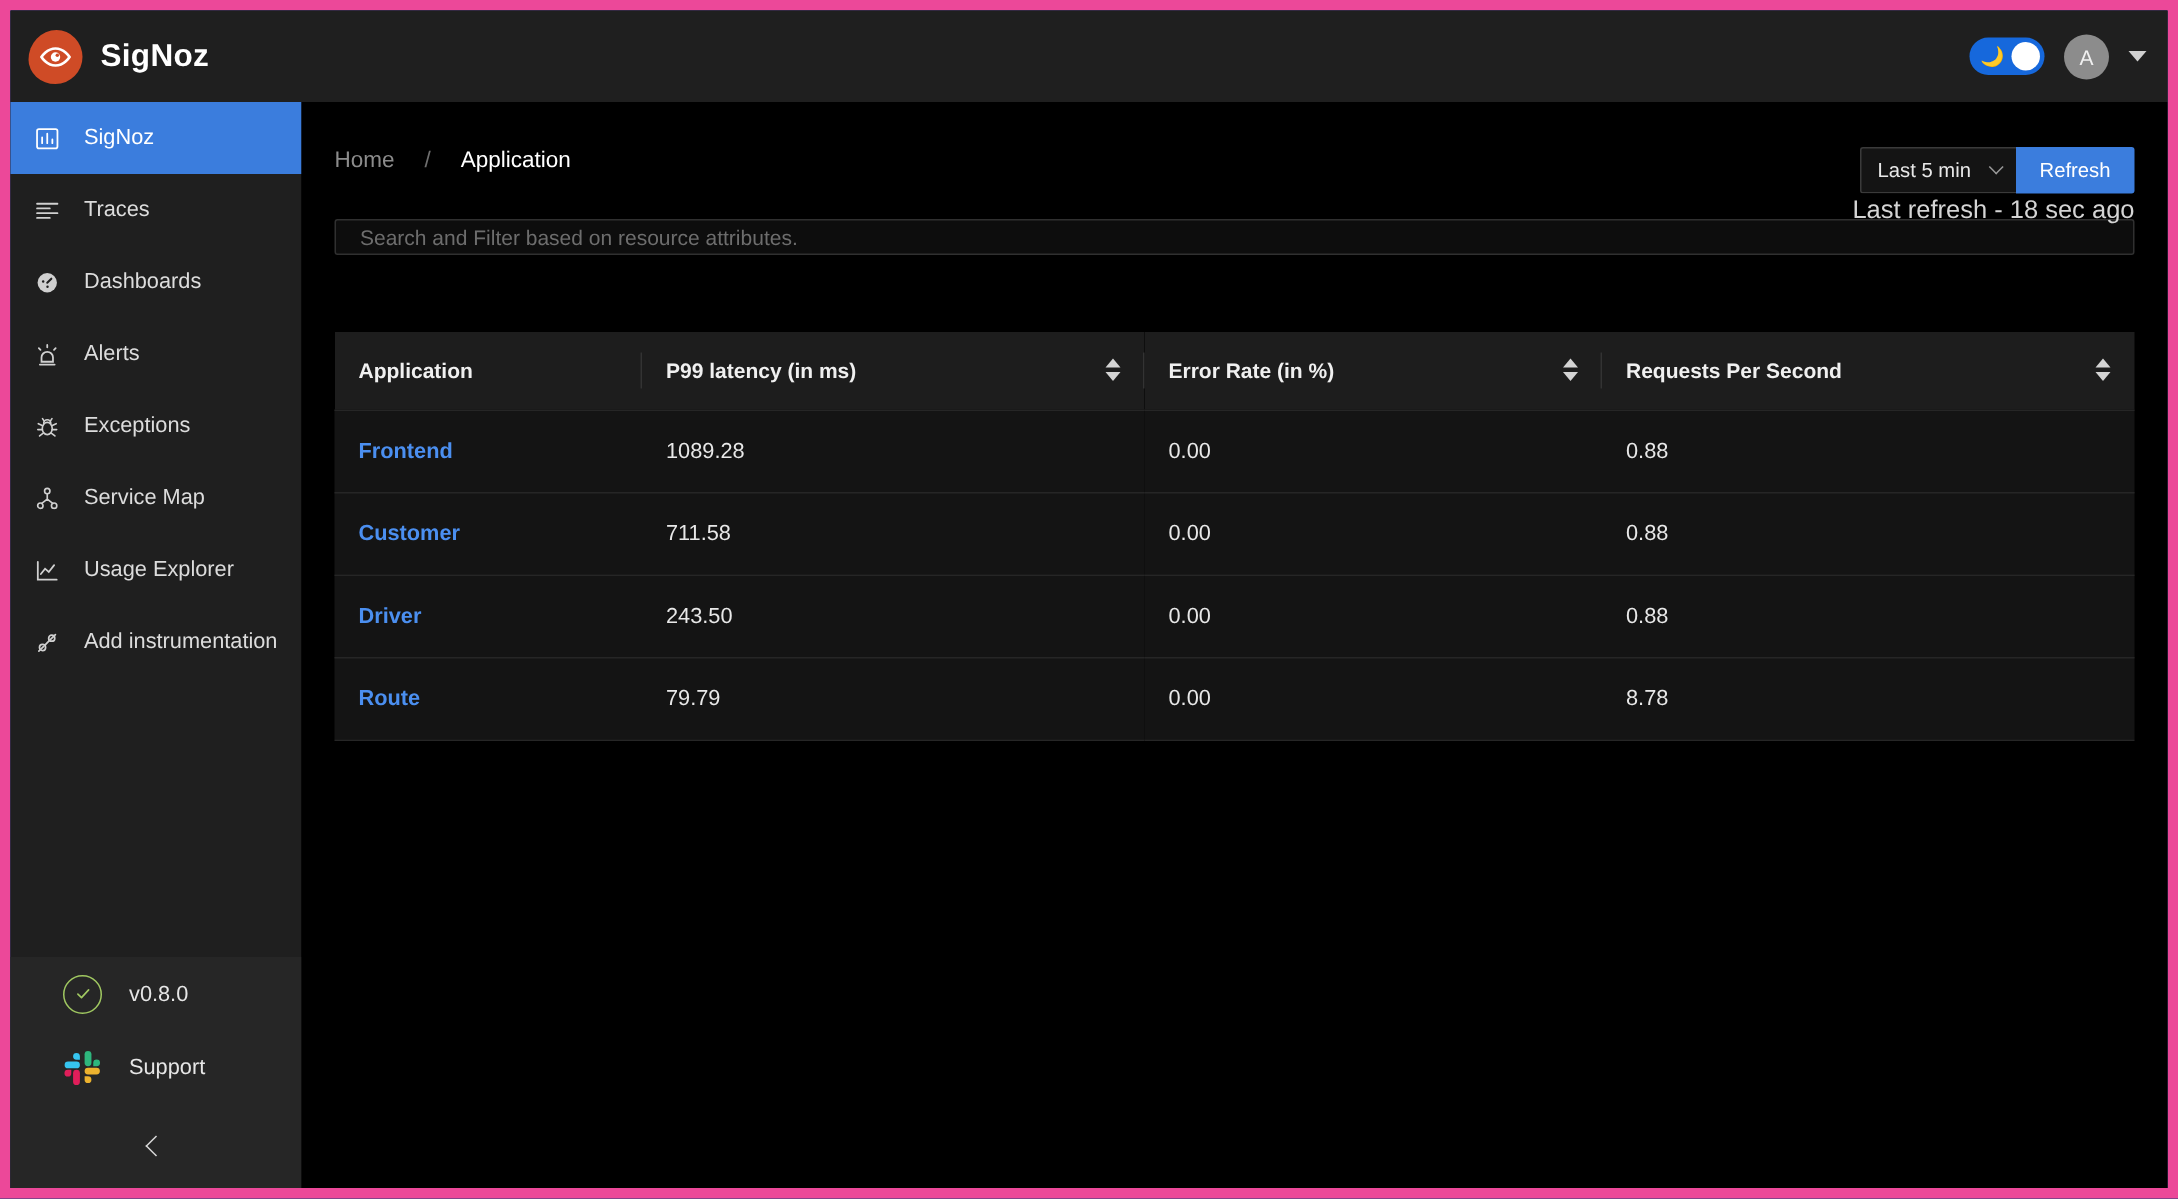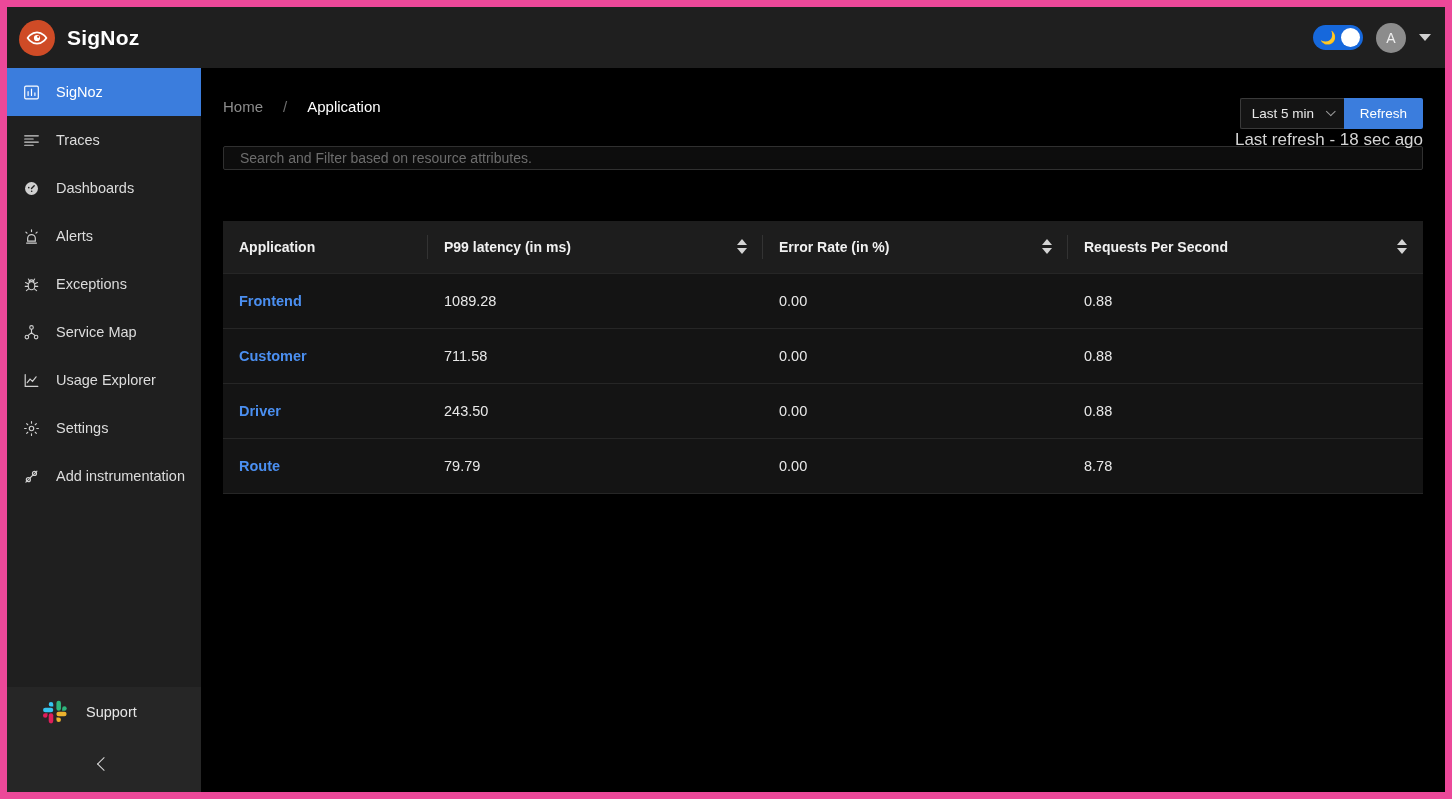--- a/index.html
+++ b/index.html
@@ -282,47 +282,46 @@
           <div class="nav-item">
             <span class="nav-ico">
               <svg viewBox="0 0 20 20" fill="none" stroke="#d0d0d0" stroke-width="1.4" stroke-linecap="round">
                 <path d="M2.6 3v14h14.8"></path>
                 <path d="M5 12.6 8.3 8.4l2.9 2.6 4.2-5.4"></path>
               </svg>
             </span>
             <span>Usage Explorer</span>
           </div>
 
-          <div class="nav-item">
-            <span class="nav-ico">
-              <svg viewBox="0 0 20 20" fill="none" stroke="#d0d0d0" stroke-width="1.35">
-                <circle cx="10" cy="10" r="2.6"></circle>
-                <path d="M10 1.9v1.9M10 16.2v1.9M18.1 10h-1.9M3.8 10H1.9M15.7 4.3l-1.3 1.3M5.6 14.4l-1.3 1.3M15.7 15.7l-1.3-1.3M5.6 5.6 4.3 4.3" stroke-linecap="round"></path>
-              </svg>
-            </span>
-            <span>Settings</span>
-          </div>
 
           <div class="nav-item">
             <span class="nav-ico">
               <svg viewBox="0 0 20 20" fill="none" stroke="#d0d0d0" stroke-width="1.35" stroke-linecap="round">
                 <path d="M7.2 12.8 3.4 16.6"></path>
                 <path d="M12.6 7.4 16.4 3.6"></path>
                 <circle cx="6.3" cy="13.7" r="2.4"></circle>
                 <circle cx="13.5" cy="6.4" r="2.4"></circle>
                 <path d="M8.2 11.8 11.6 8.4"></path>
               </svg>
             </span>
             <span>Add instrumentation</span>
           </div>
         </div>
 
         <div class="sidebar-spacer"></div>
 
         <div class="sidebar-bottom">
+          <div class="bottom-item">
+            <span class="ver-circle">
+              <svg viewBox="0 0 20 20" fill="none" stroke="#a0c861" stroke-width="1.7" stroke-linecap="round" stroke-linejoin="round" width="13" height="13">
+                <path d="M4.5 10.4 8.2 14l7.3-8"></path>
+              </svg>
+            </span>
+            <span>v0.8.0</span>
+          </div>
 
           <div class="bottom-item">
             <span class="slack">
               <svg viewBox="0 0 24 24" width="26" height="26">
                 <path d="M5.1 15.2a2.1 2.1 0 1 1-2.1-2.1h2.1v2.1Z" fill="#E01E5A"></path>
                 <path d="M6.2 15.2a2.1 2.1 0 0 1 4.2 0v5.2a2.1 2.1 0 1 1-4.2 0v-5.2Z" fill="#E01E5A"></path>
                 <path d="M8.3 6.9a2.1 2.1 0 1 1 2.1-2.1v2.1H8.3Z" fill="#36C5F0"></path>
                 <path d="M8.3 8a2.1 2.1 0 0 1 0 4.2H3.1a2.1 2.1 0 1 1 0-4.2h5.2Z" fill="#36C5F0"></path>
                 <path d="M18.6 8.8a2.1 2.1 0 1 1 2.1 2.1h-2.1V8.8Z" fill="#2EB67D"></path>
                 <path d="M17.5 8.8a2.1 2.1 0 0 1-4.2 0V3.6a2.1 2.1 0 1 1 4.2 0v5.2Z" fill="#2EB67D"></path>

